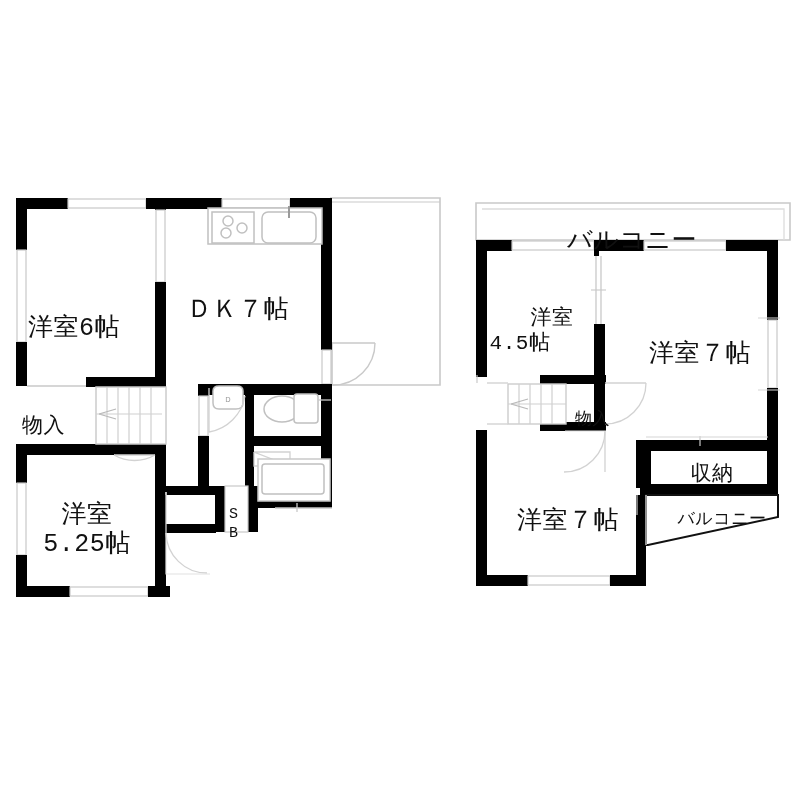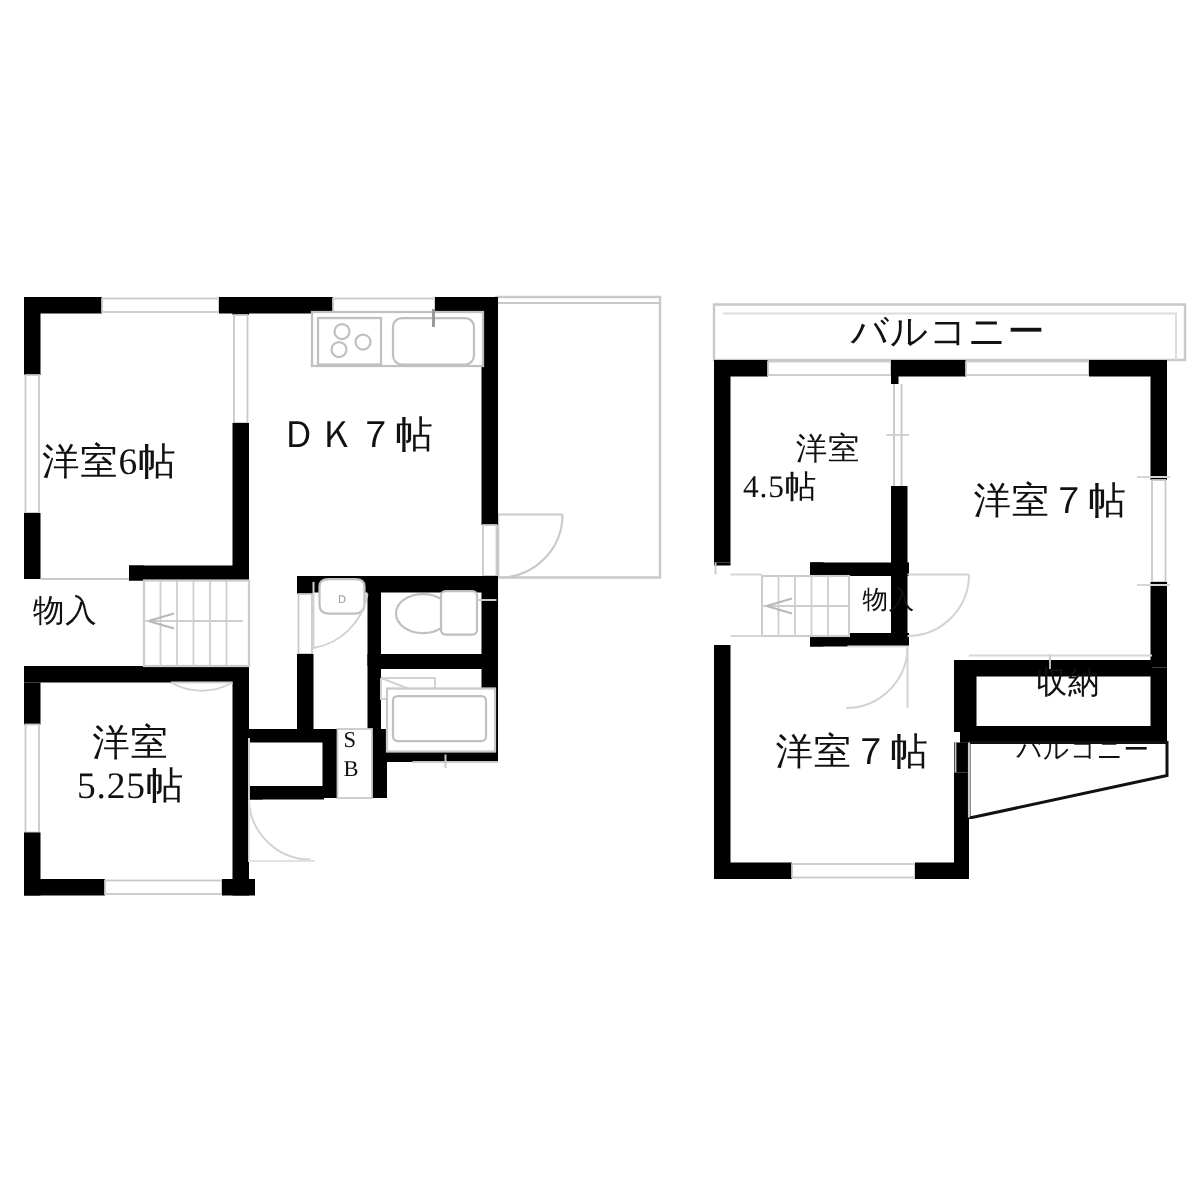--- a/index.html
+++ b/index.html
@@ -9,25 +9,26 @@
     font-family:"Liberation Sans","DejaVu Sans",sans-serif;
     overflow:hidden;
     position:relative;
   }
   #plan{
     position:absolute;left:0;top:0;width:800px;height:800px;
   }
   .lbl{
     position:absolute;
     color:#111111;
-    font-family:Liberation Serif, serif;
+    font-family:Liberation Mono, monospace;
     white-space:nowrap;
     line-height:1.05;
     letter-spacing:0.5px;
     user-select:none;
+    margin-top:20px;
   }
   .lbl.big{font-size:25px;}
   .lbl.med{font-size:21px;}
   .lbl.sml{font-size:17px;}
   .lbl.tiny{font-size:15px;}
   .lbl.ctr{text-align:center;transform:translateX(-50%);}
 </style>
 </head>
 <body>
 

